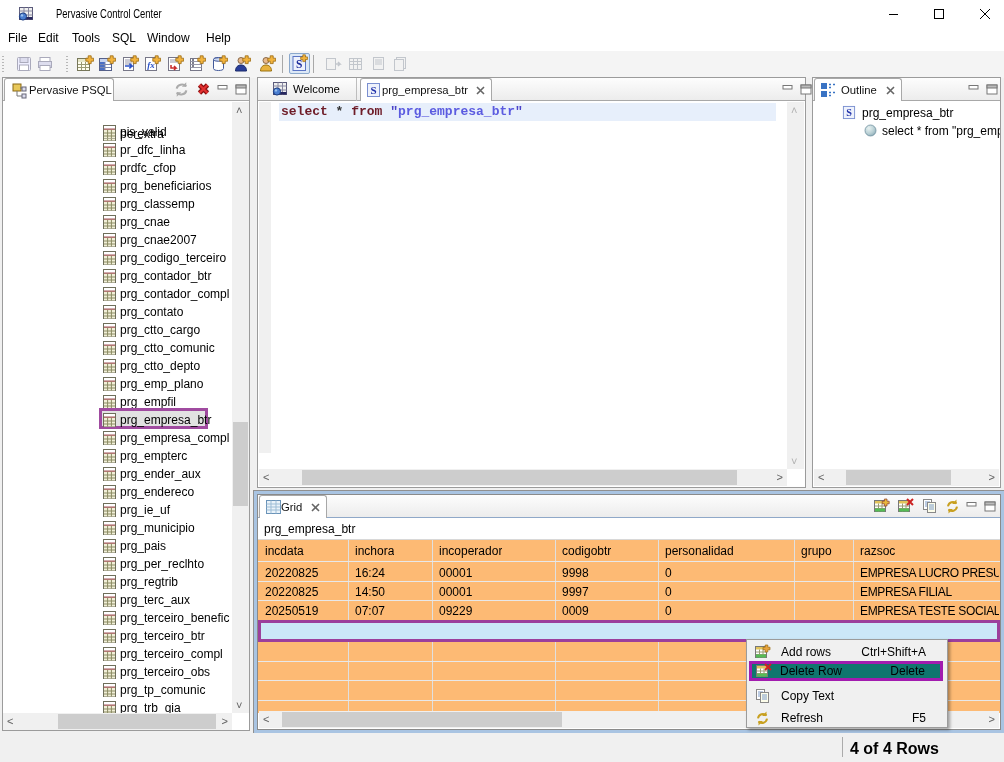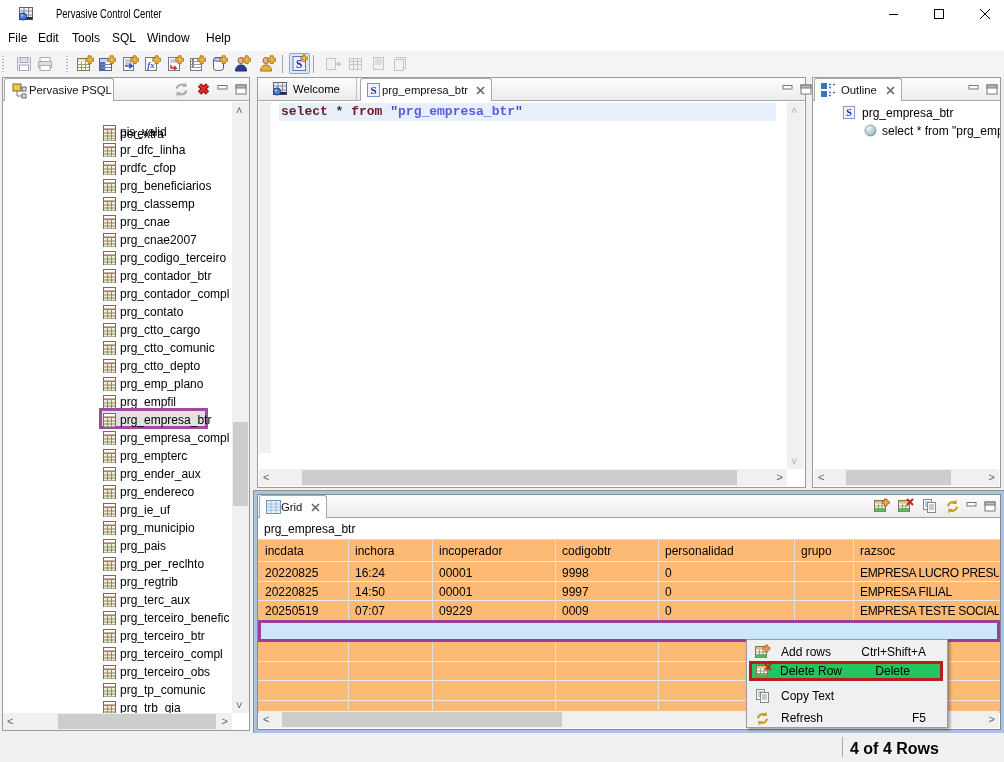--- a/index.html
+++ b/index.html
@@ -743,30 +743,30 @@
     <svg class="mi" width="17" height="17" viewBox="0 0 17 17">
       <rect x="1.5" y="2.5" width="11" height="11" fill="#fff" stroke="#777"></rect>
       <rect x="2" y="3" width="10" height="2.5" fill="#e2c35a"></rect>
       <path d="M2 8 h10 M2 10.5 h10 M5.5 5.5 v8 M9 5.5 v8" stroke="#9a9a74" fill="none"></path>
       <rect x="2" y="10.5" width="10" height="3" fill="#55bb55"></rect>
       <path d="M13 2.5 h2.6 v2.2 h2.2 v2.6 h-2.2 v2.2 h-2.6 V7.3 h-2.2 V4.7 h2.2 z" fill="#e8a33d" stroke="#9a6a10" stroke-width="0.7" transform="translate(-1.8,-1.5)"></path>
     </svg>
     <span class="ml">Add rows</span>
       <span class="ms">Ctrl+Shift+A</span>
   </div>
-  <div class="mitem" style="top:21px;left:2px;width:194px;height:20px;background:#22c55e;border:3px solid #b91c1c;">
+  <div class="mitem" style="top:21px;left:2px;width:194px;height:20px;background:#0f766e;border:3px solid #a21caf;">
     <svg class="mi" style="left:3px;top:-1px;" width="17" height="17" viewBox="0 0 17 17">
       <rect x="1.5" y="2.5" width="11" height="11" fill="#fff" stroke="#777"></rect>
       <rect x="2" y="3" width="10" height="2.5" fill="#e2c35a"></rect>
       <path d="M2 8 h10 M2 10.5 h10 M5.5 5.5 v8 M9 5.5 v8" stroke="#9a9a74" fill="none"></path>
       <rect x="2" y="10.5" width="10" height="3" fill="#55bb55"></rect>
       <path d="M10 1 L16 7 M16 1 L10 7" stroke="#cc2222" stroke-width="2"></path>
     </svg>
     <span class="ml" style="left:28px;top:0px;">Delete Row</span>
-      <span class="ms" style="right:30px;top:0px;margin-left:19px;">Delete</span>
+      <span class="ms" style="right:15px;top:0px;margin-left:19px;">Delete</span>
   </div>
   <div class="mitem" style="top:45px;">
     <svg class="mi" width="17" height="17" viewBox="0 0 17 17">
       <rect x="2.5" y="1.5" width="8" height="10" fill="#fff" stroke="#888"></rect>
       <path d="M4 4 h5 M4 6 h5 M4 8 h5" stroke="#7a9ac8"></path>
       <rect x="6.5" y="4.5" width="8" height="10" fill="#fdfdea" stroke="#888"></rect>
       <path d="M8 7 h5 M8 9 h5 M8 11 h5" stroke="#7a9ac8"></path>
     </svg>
     <span class="ml">Copy Text</span>
   </div>

